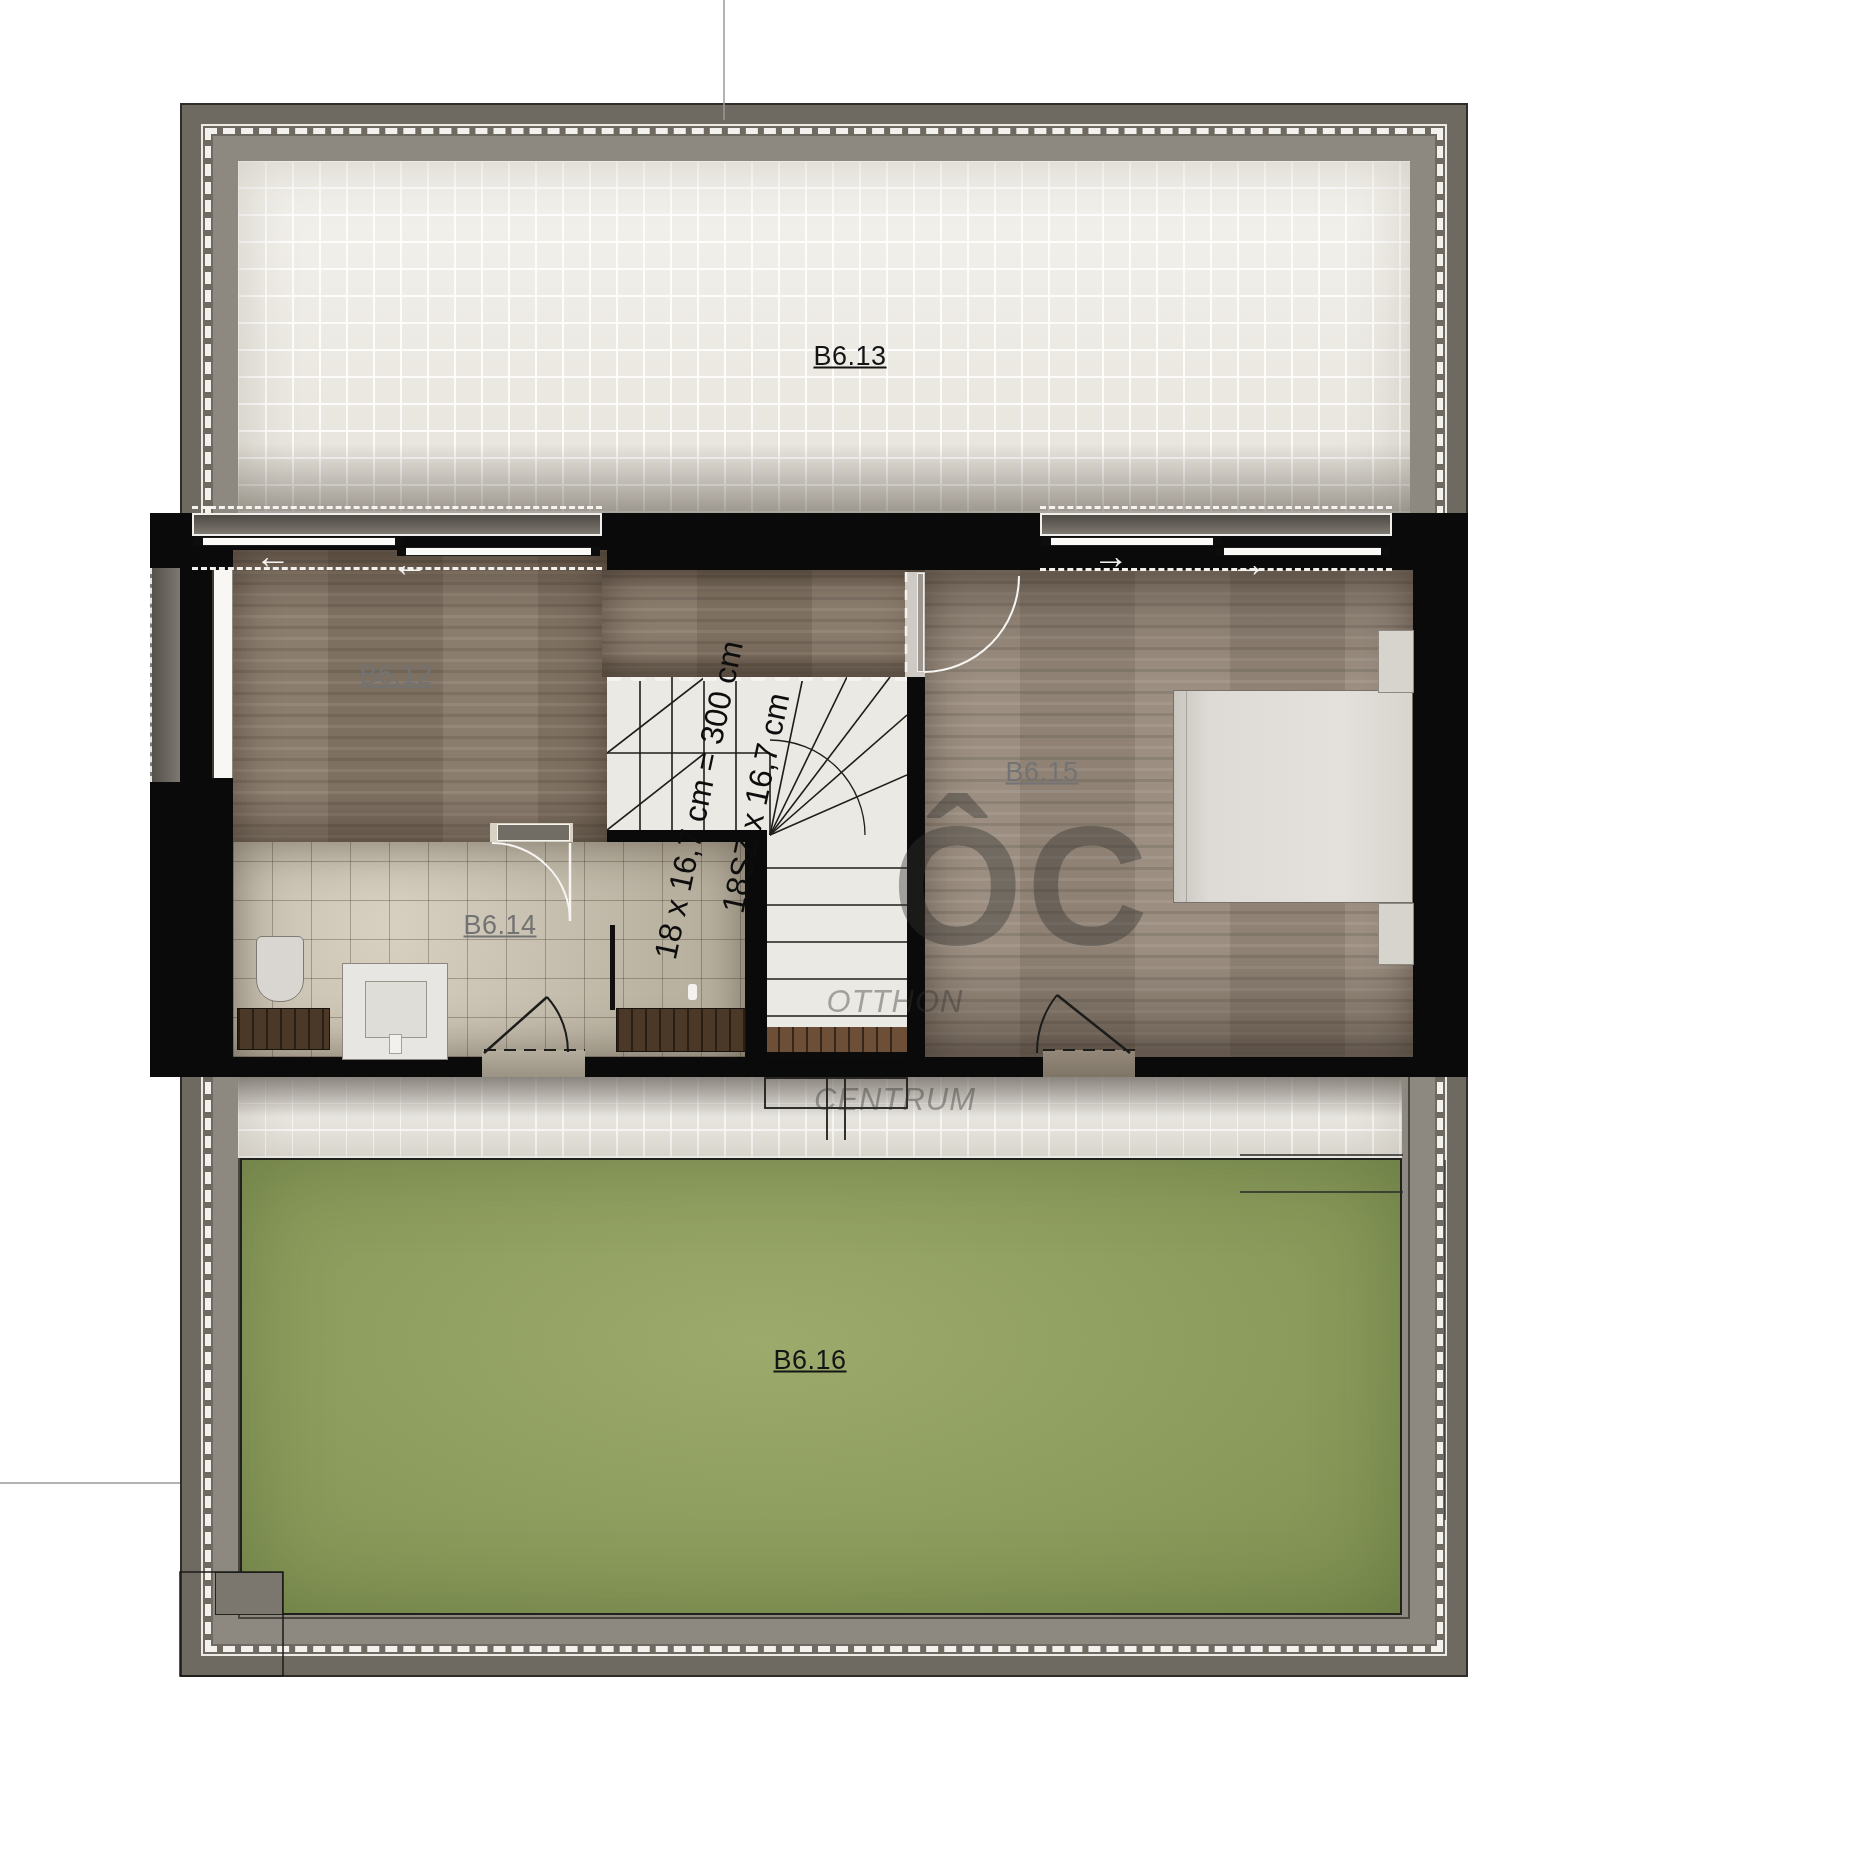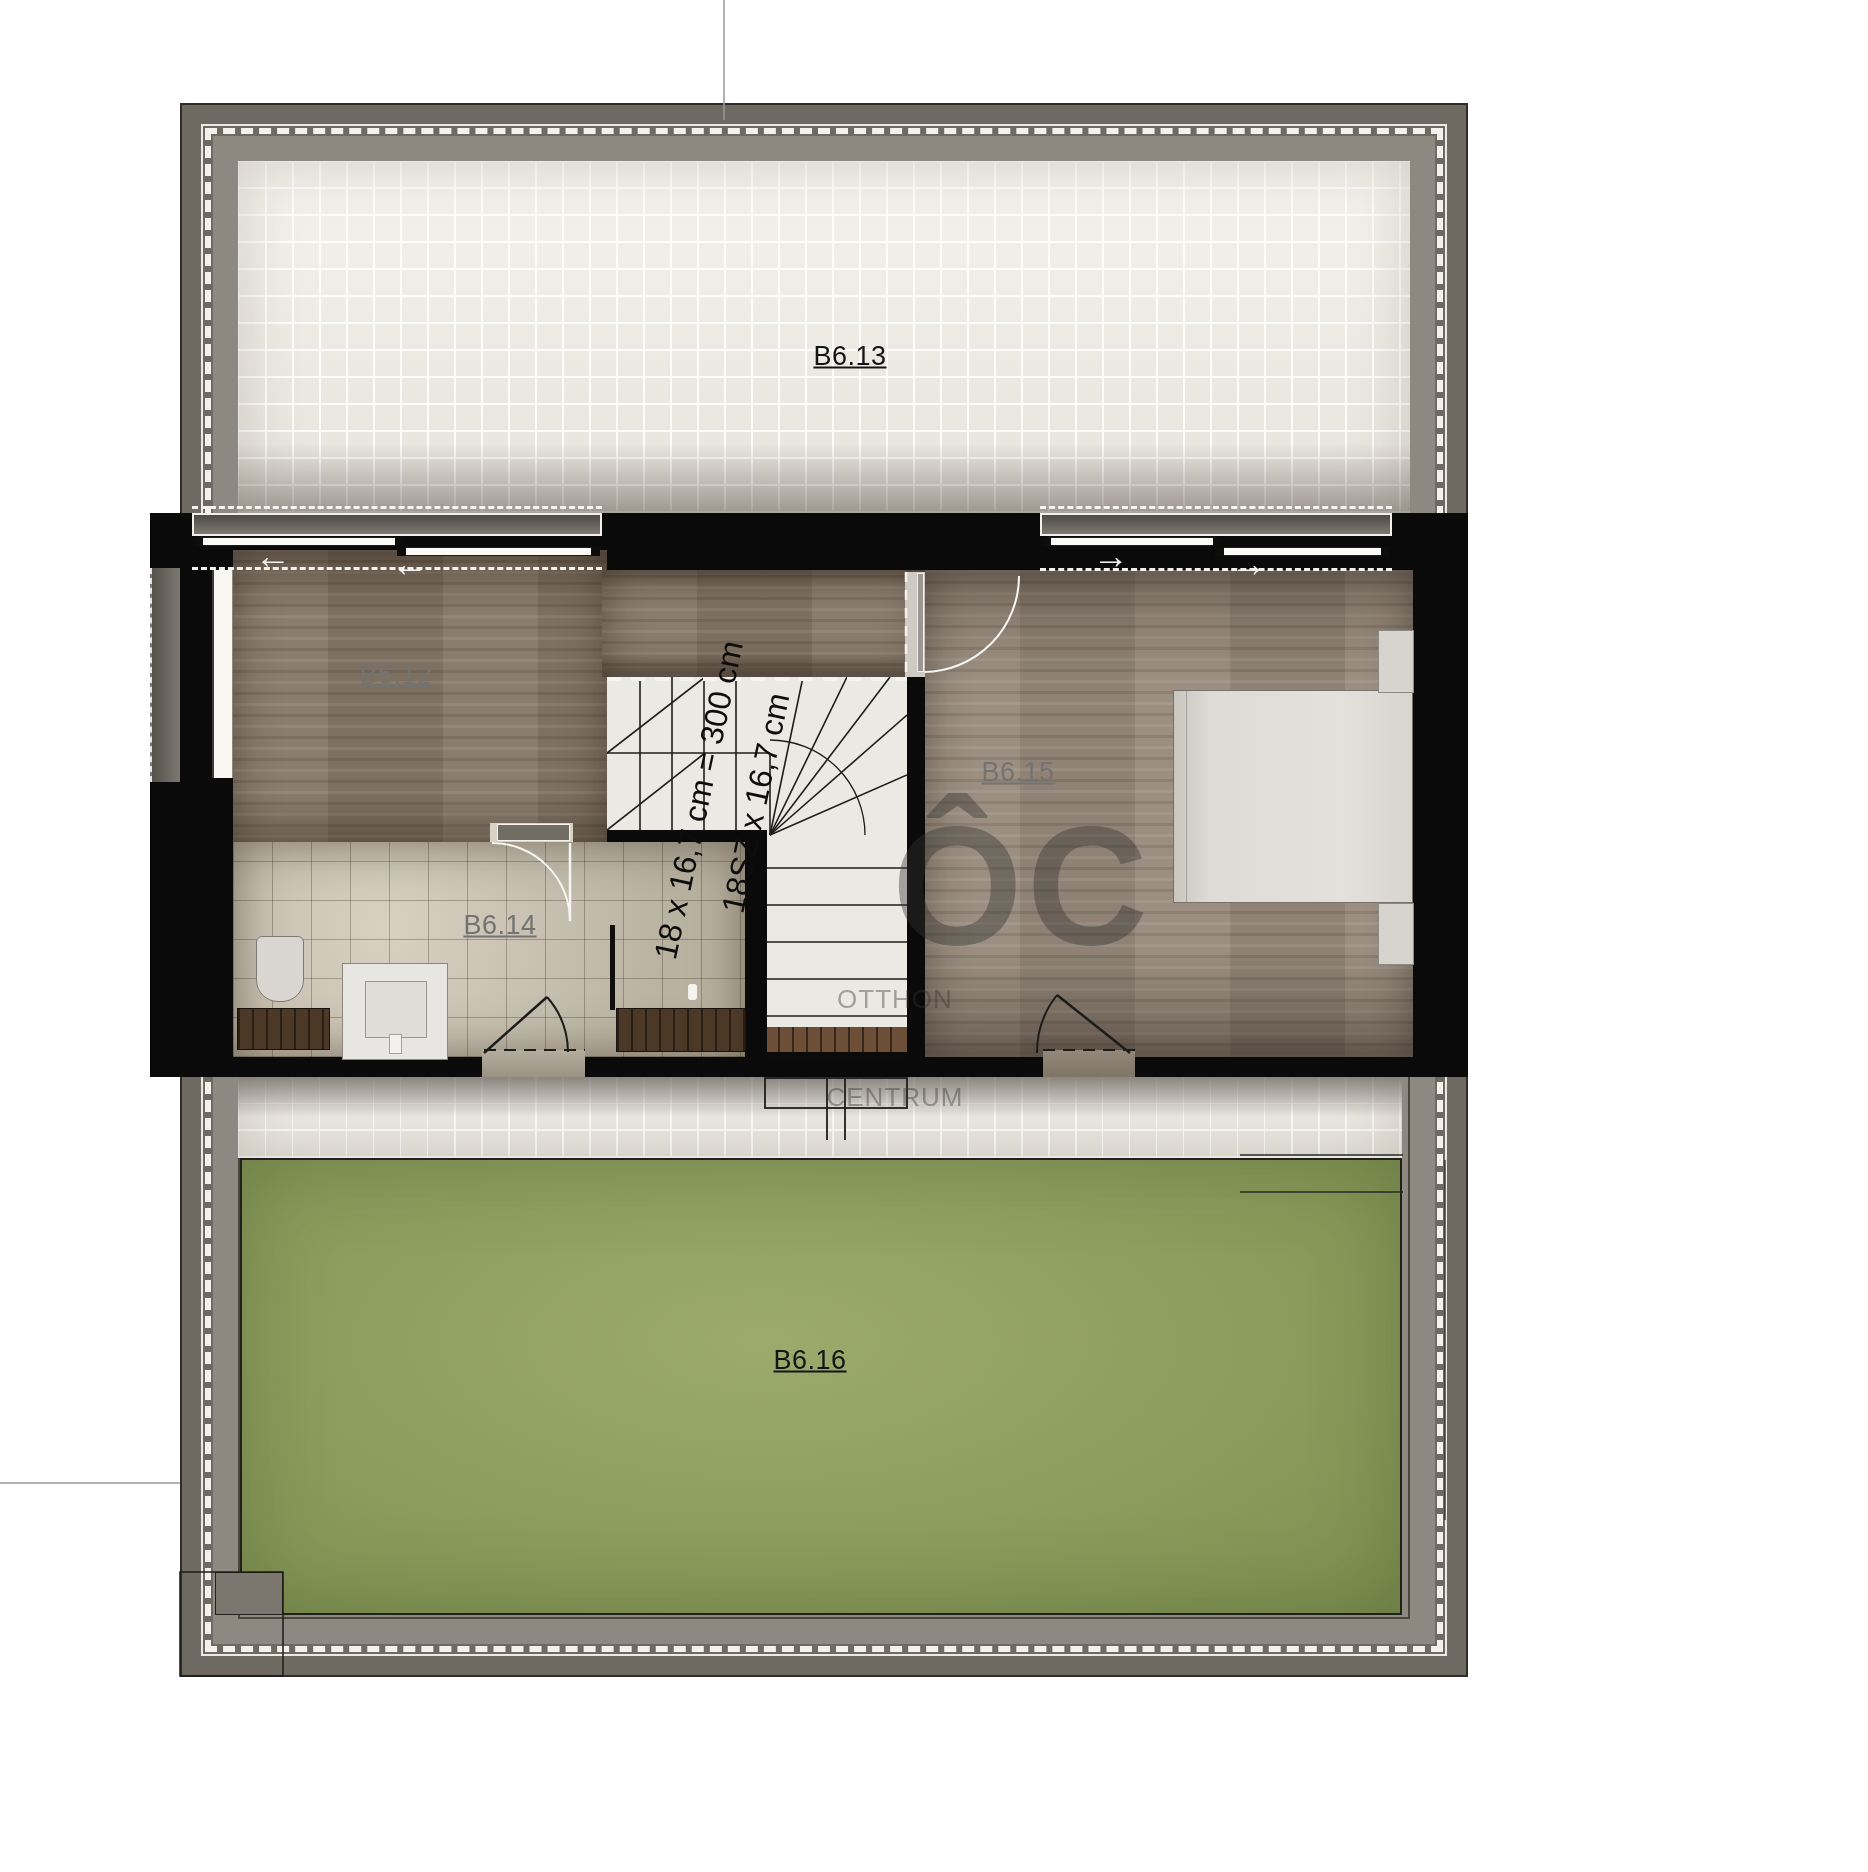--- a/index.html
+++ b/index.html
@@ -66,21 +66,21 @@
   .arrow{color:#f4f3ef;font-size:36px;line-height:36px;}
 
   .roomlabel{transform:translate(-50%,-50%);font-size:27px;letter-spacing:0.5px;white-space:nowrap;text-decoration:underline;}
   .lab-dark{color:#141414;}
   .lab-light{color:#737373;}
 
   .stxt{font-size:32px;color:#0d0d0d;white-space:nowrap;transform:translate(-50%,-50%) rotate(-78deg);}
 
   .wm{color:rgba(50,50,47,0.40);text-align:center;}
   .wm-glyphs{font-size:168px;line-height:172px;font-weight:bold;letter-spacing:4px;}
-  .wm-text{font-size:26px;letter-spacing:1px;}
+  .wm-text{font-size:31px;letter-spacing:1px;font-style:italic;}
 
   svg{display:block;}
 </style>
 </head>
 <body>
 
 <div class="abs plan">
   <div class="abs f-white"></div>
   <div class="abs f-dash"></div>
   <div class="abs f-gray2"></div>
@@ -233,14 +233,14 @@
 <div class="abs wm wm-glyphs" style="left:892px;top:800px;width:240px;">ÔC</div>
 <div class="abs wm wm-text" style="left:790px;top:984px;width:210px;">OTTHON</div>
 <div class="abs wm wm-text" style="left:790px;top:1082px;width:210px;">CENTRUM</div>
 
 <div class="abs stxt" style="left:699px;top:800px;">18 x 16,7 cm = 300 cm</div>
 <div class="abs stxt" style="left:756px;top:803px;">18SZ x 16,7 cm</div>
 
 <div class="abs roomlabel lab-dark" style="left:850px;top:356px;">B6.13</div>
 <div class="abs roomlabel lab-light" style="left:396px;top:675px;">B6.12</div>
 <div class="abs roomlabel lab-light" style="left:456px;top:925px;margin-left:44px;">B6.14</div>
-<div class="abs roomlabel lab-light" style="left:1018px;top:772px;">B6.15</div>
+<div class="abs roomlabel lab-light" style="left:1042px;top:772px;">B6.15</div>
 <div class="abs roomlabel lab-dark" style="left:810px;top:1360px;">B6.16</div>
 
 </body></html>

